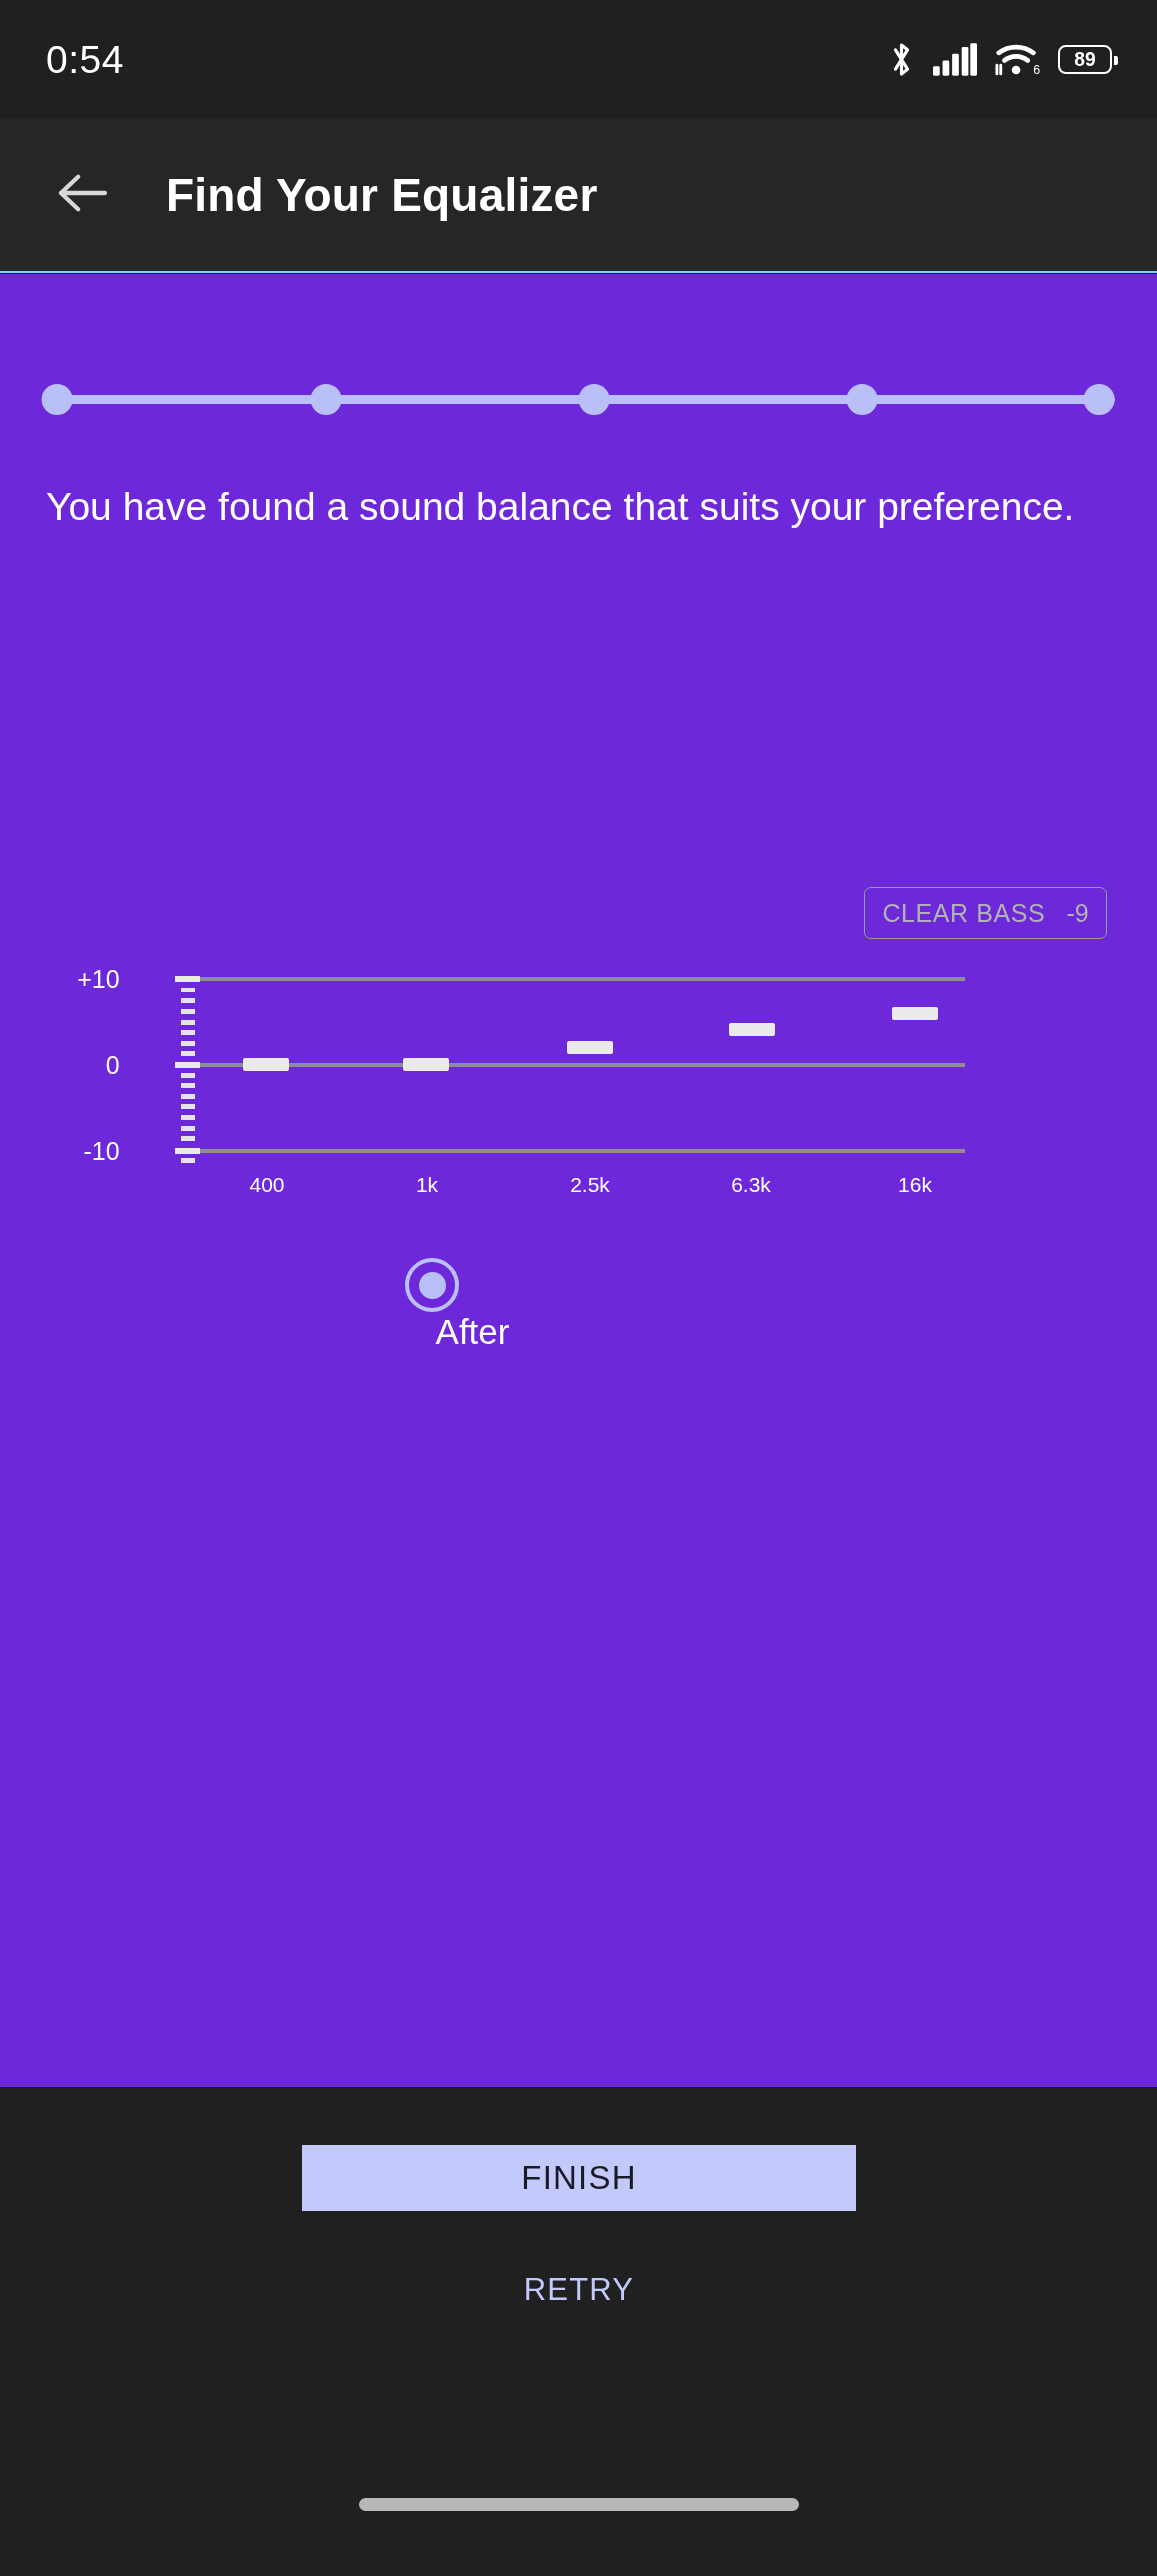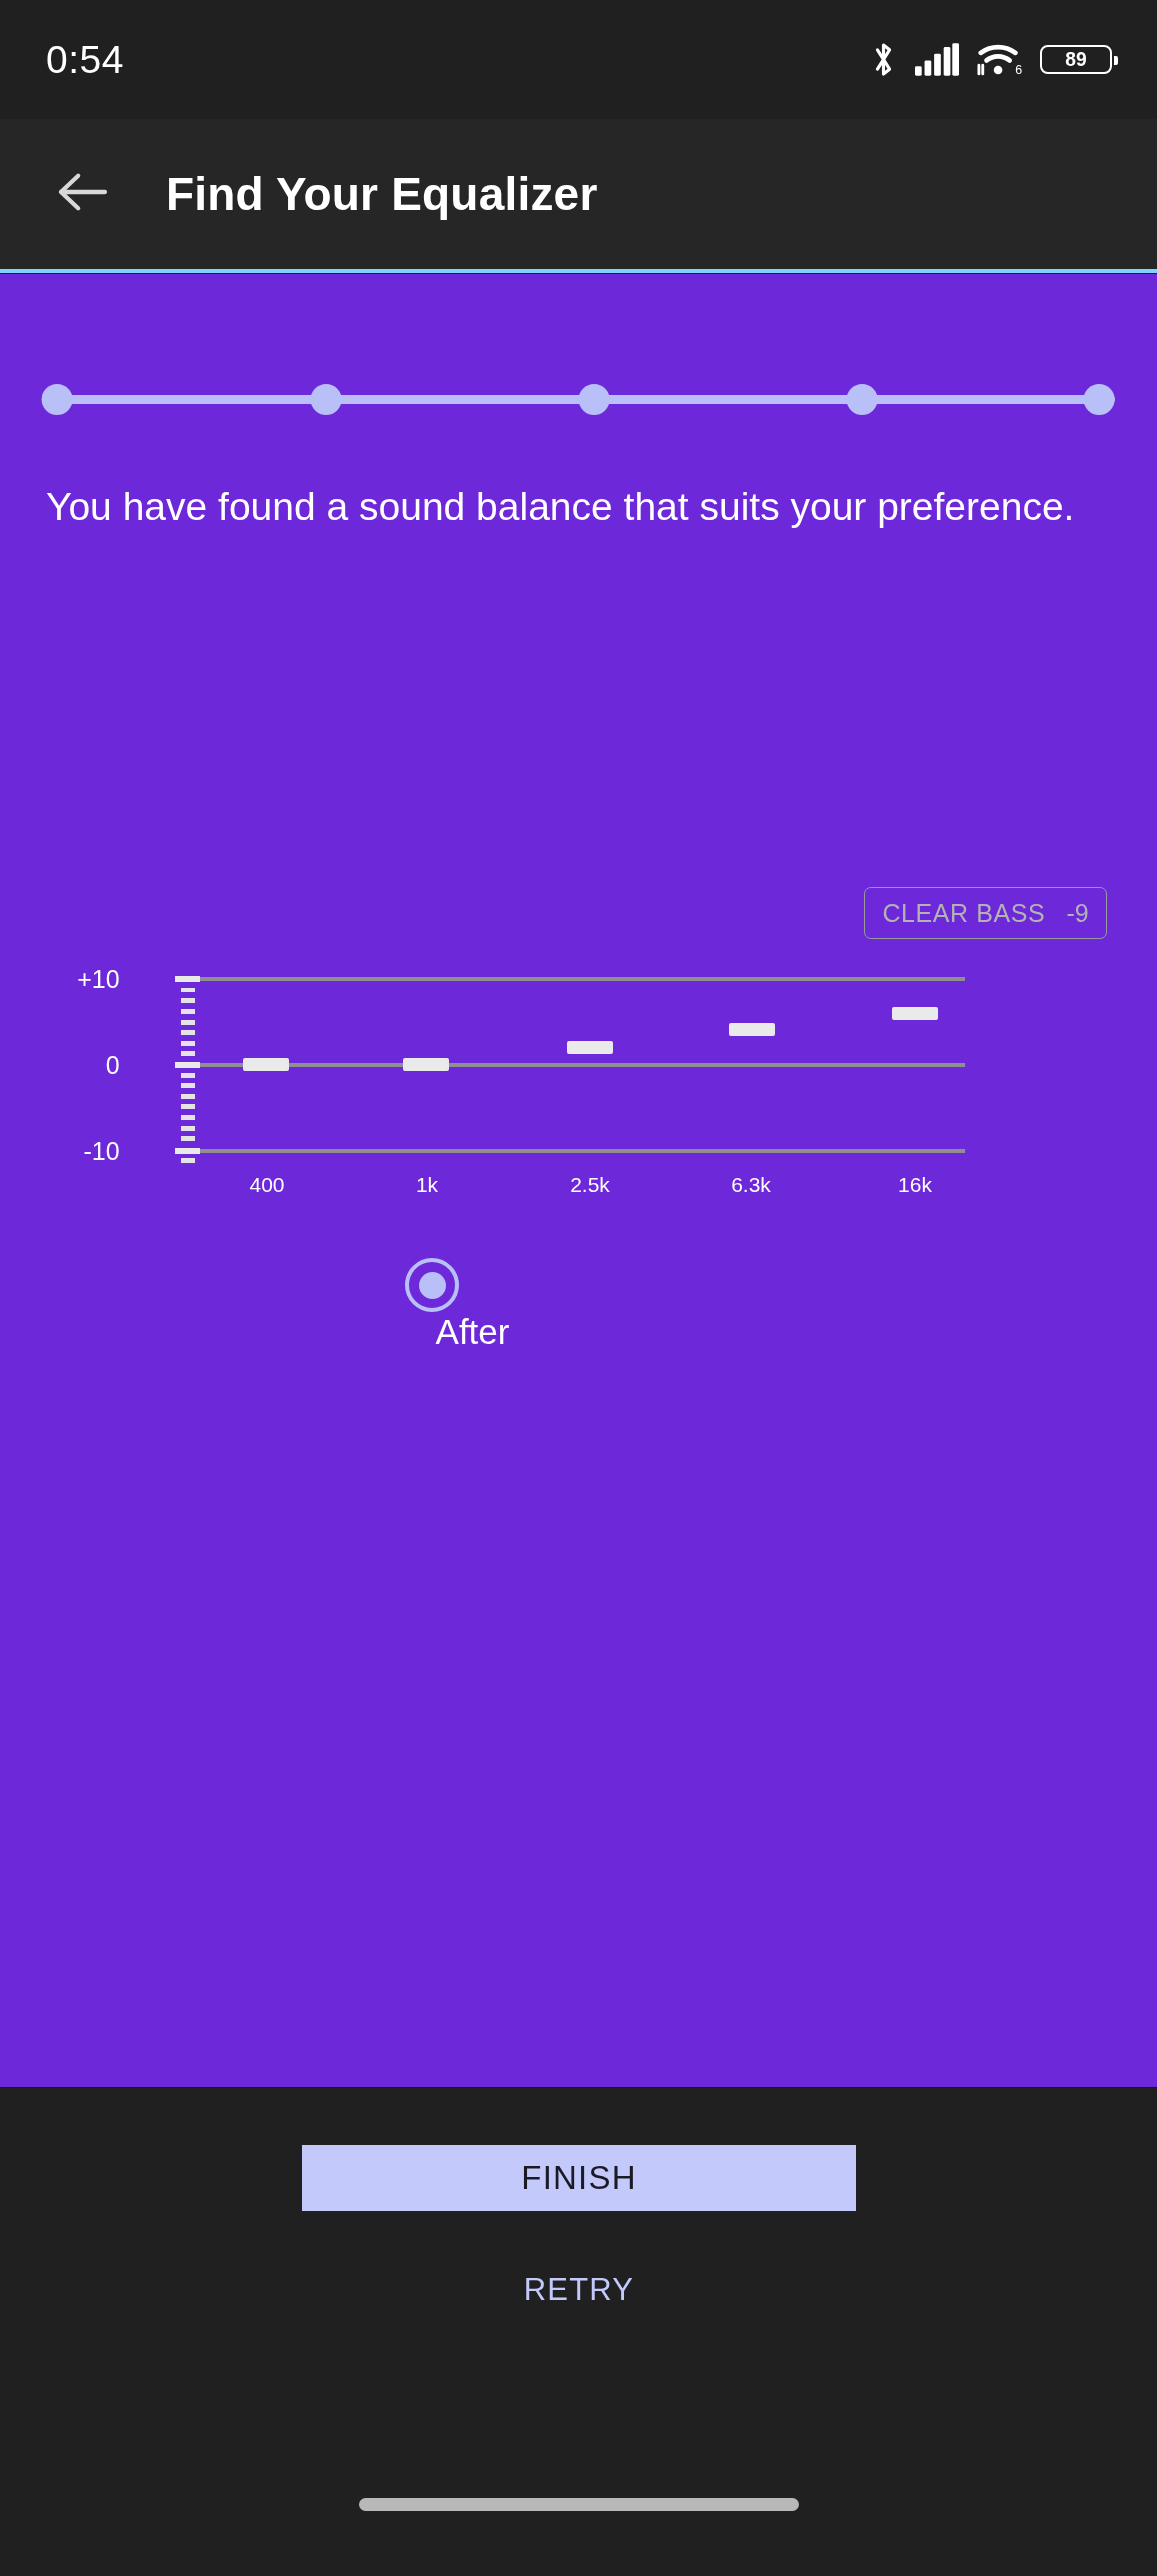--- a/index.html
+++ b/index.html
@@ -37,21 +37,21 @@
     letter-spacing: 0.5px;
   }
   .status-icons {
     display: flex;
     align-items: center;
     gap: 17.4px;
   }
   .status-icons svg { display: block; }
   .battery {
     position: relative;
-    width: 72px; height: 29px;
+    width: 54px; height: 29px;
     border: 2.9px solid #ffffff;
     border-radius: 7.7px;
     display: flex;
     align-items: center;
     justify-content: center;
     box-sizing: border-box;
   }
   .battery::after {
     content: "";
     position: absolute;
@@ -68,21 +68,21 @@
   }
 
   
   .appbar {
     position: absolute;
     left: 0; top: 119px;
     width: 1158px; height: 154px;
     background: #262626;
     display: flex;
     align-items: center;
-    border-bottom: 4px solid #7dd3fc;
+    border-bottom: 2px solid #7dd3fc;
     box-sizing: border-box;
   }
   .back-btn {
     width: 106px;
     display: flex;
     align-items: center;
     justify-content: center;
     margin-left: 29px;
     cursor: pointer;
   }

